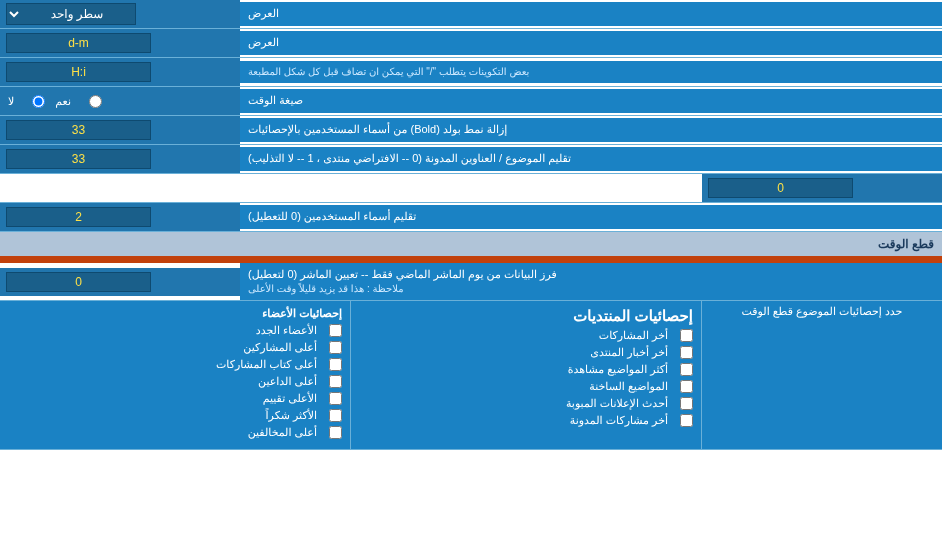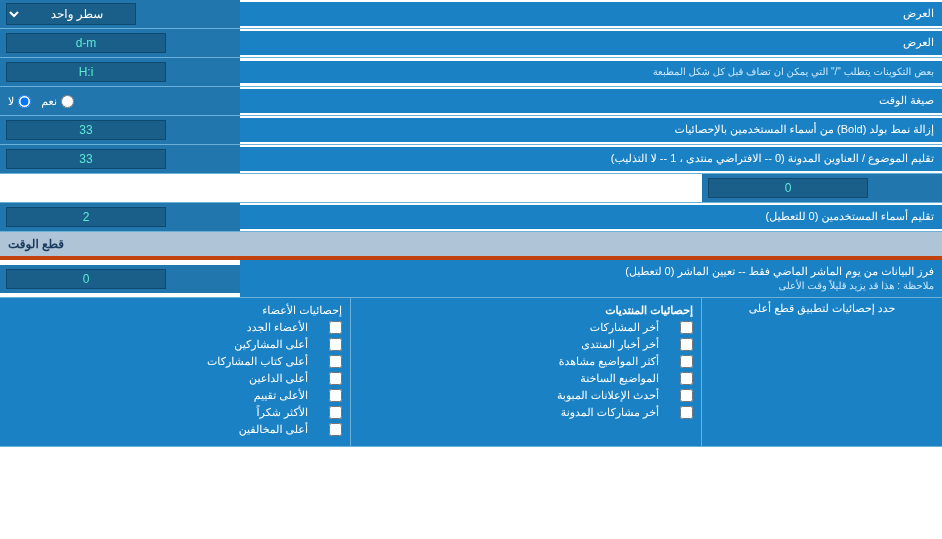--- a/index.html
+++ b/index.html
@@ -13,78 +13,78 @@
       display: flex;
       align-items: center;
       border-bottom: 1px solid #6ab0d8;
       min-height: 28px;
     }
     .label-cell {
       flex: 1;
       background: #1a82c4;
       color: #fff;
       padding: 4px 8px;
-      text-align: right;
+      text-align: left;
       font-size: 11px;
       line-height: 1.4;
     }
     .input-cell {
       width: 240px;
       background: #2176ae;
       padding: 3px 6px;
       display: flex;
       align-items: center;
       justify-content: flex-end;
       min-height: 28px;
     }
     .input-cell input[type="text"] {
       background: #1a5f8a;
       border: 1px solid #0e4a70;
-      color: #5eead4;
+      color: #fde047;
       font-size: 12px;
       padding: 2px 6px;
-      width: 160px;
+      width: 145px;
       text-align: center;
       direction: ltr;
     }
     .input-cell select {
       background: #1a5f8a;
       border: 1px solid #0e4a70;
       color: #fff;
       font-size: 12px;
       padding: 2px 4px;
       width: 130px;
       text-align: center;
       direction: rtl;
     }
     .section-header {
       background: #b0c4d8;
       color: #1a3a5c;
       font-weight: bold;
       font-size: 12px;
       padding: 5px 8px;
-      text-align: left;
-      border-bottom: 4px solid #c2410c;
+      text-align: right;
+      border-bottom: 7px solid #c2410c;
     }
     .radio-cell {
       width: 240px;
       background: #2176ae;
       padding: 3px 8px;
       display: flex;
       align-items: center;
       justify-content: flex-end;
       gap: 10px;
       min-height: 28px;
     }
     .radio-label {
       color: #fff;
       font-size: 11px;
       display: flex;
       align-items: center;
-      gap: 4px;
+      gap: 18px;
     }
     .radio-label input[type="radio"] {
       margin: 0;
     }
     
     .checkboxes-area {
       display: flex;
       background: #1a82c4;
       border-bottom: 1px solid #6ab0d8;
     }
@@ -92,21 +92,21 @@
       flex: 1;
       padding: 6px 8px;
       border-right: 1px solid #6ab0d8;
     }
     .checkboxes-col:first-child {
       border-right: none;
     }
     .checkbox-item {
       display: flex;
       align-items: center;
-      gap: 21px;
+      gap: 12px;
       margin-bottom: 4px;
       color: #fff;
       font-size: 11px;
       direction: rtl;
       text-align: right;
     }
     .checkbox-item input[type="checkbox"] {
       margin: 0;
     }
     .filter-label-cell {
@@ -203,24 +203,24 @@
     <div>فرز البيانات من يوم الماشر الماضي فقط -- تعيين الماشر (0 لتعطيل)</div>
     <div class="row-note">ملاحظة : هذا قد يزيد قليلاً وقت الأعلى</div>
   </div>
   <div class="input-cell">
     <input type="text" value="0" style="">
   </div>
 </div>
 
 <div class="checkboxes-area">
 
-  <div class="filter-label-cell">حدد إحصائيات لتطبيق قطع أعلى</div>
+  <div class="filter-label-cell">حدد إحصائيات الموضوع قطع الوقت</div>
 
   <div class="checkboxes-col">
-    <div style="color:#fff;font-weight:bold;font-size:11px;margin-bottom:4px;text-align:right;">إحصائيات المنتديات</div>
+    <div style="color:#fff;font-weight:bold;font-size:15px;margin-bottom:4px;text-align:right;">إحصائيات المنتديات</div>
     <div class="checkbox-item">
       <input type="checkbox" style="">
       <span>أخر المشاركات</span>
     </div>
     <div class="checkbox-item">
       <input type="checkbox" style="">
       <span>أخر أخبار المنتدى</span>
     </div>
     <div class="checkbox-item">
       <input type="checkbox" style="">
@@ -234,21 +234,21 @@
       <input type="checkbox" style="">
       <span>أحدث الإعلانات المبوبة</span>
     </div>
     <div class="checkbox-item">
       <input type="checkbox" style="">
       <span>أخر مشاركات المدونة</span>
     </div>
   </div>
 
   <div class="checkboxes-col">
-    <div style="color:#fff;font-weight:normal;font-size:11px;margin-bottom:4px;text-align:right;">إحصائيات الأعضاء</div>
+    <div style="color:#fff;font-weight:bold;font-size:11px;margin-bottom:4px;text-align:right;">إحصائيات الأعضاء</div>
     <div class="checkbox-item">
       <input type="checkbox" style="">
       <span>الأعضاء الجدد</span>
     </div>
     <div class="checkbox-item">
       <input type="checkbox" style="">
       <span>أعلى المشاركين</span>
     </div>
     <div class="checkbox-item">
       <input type="checkbox" style="">

